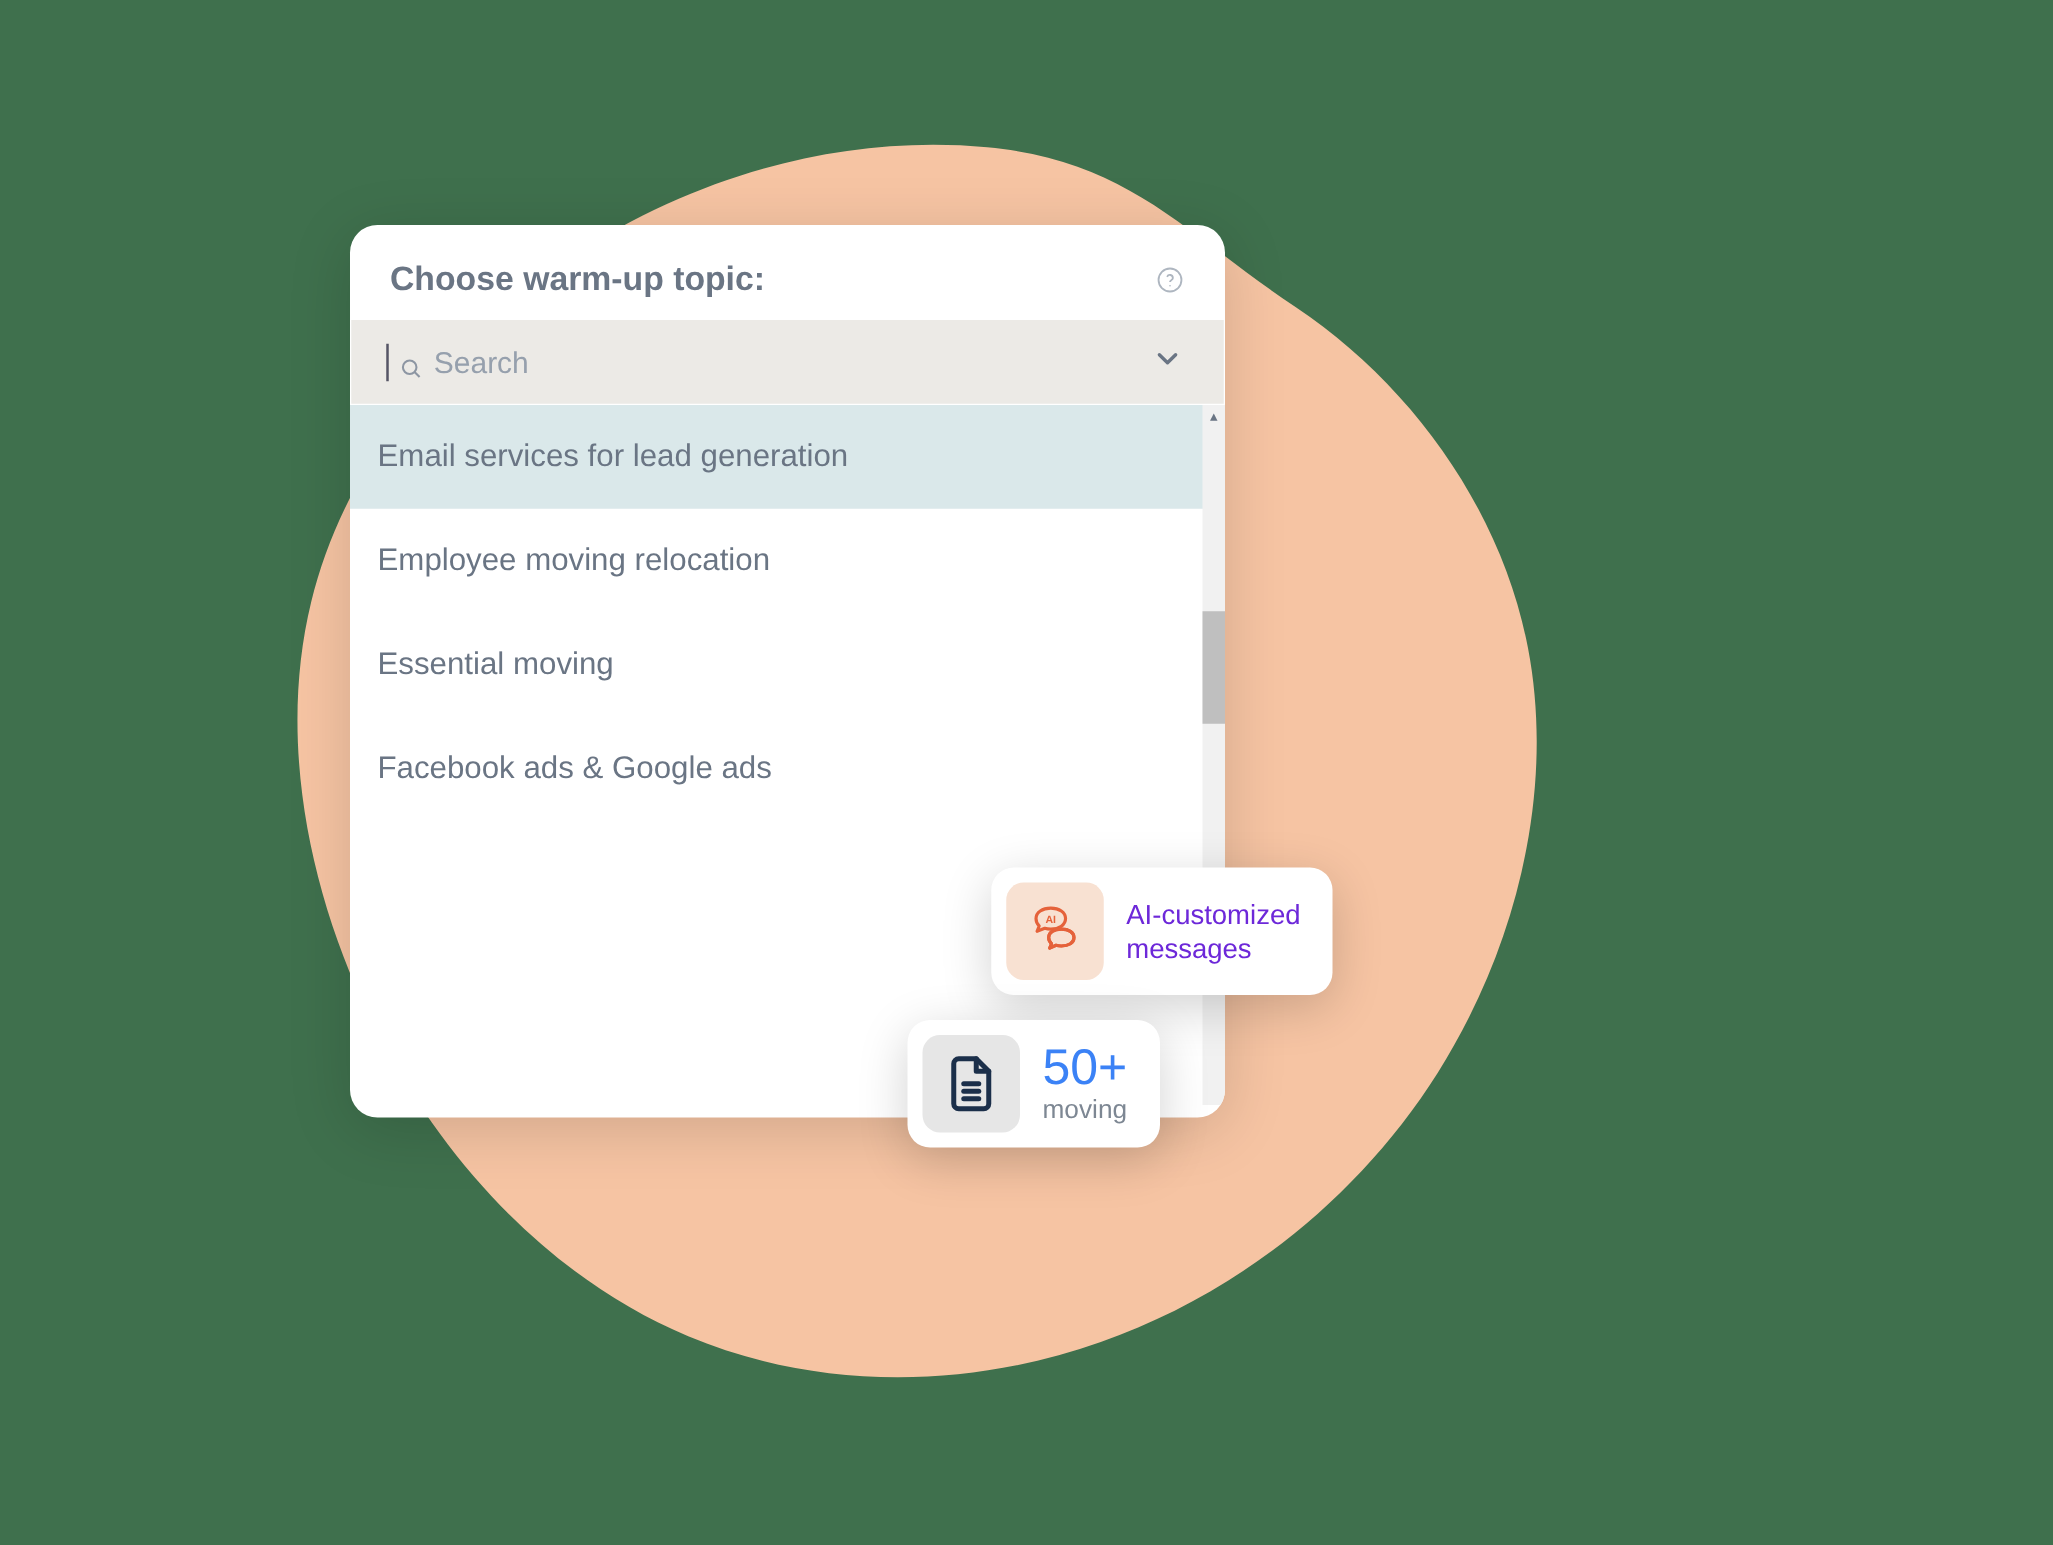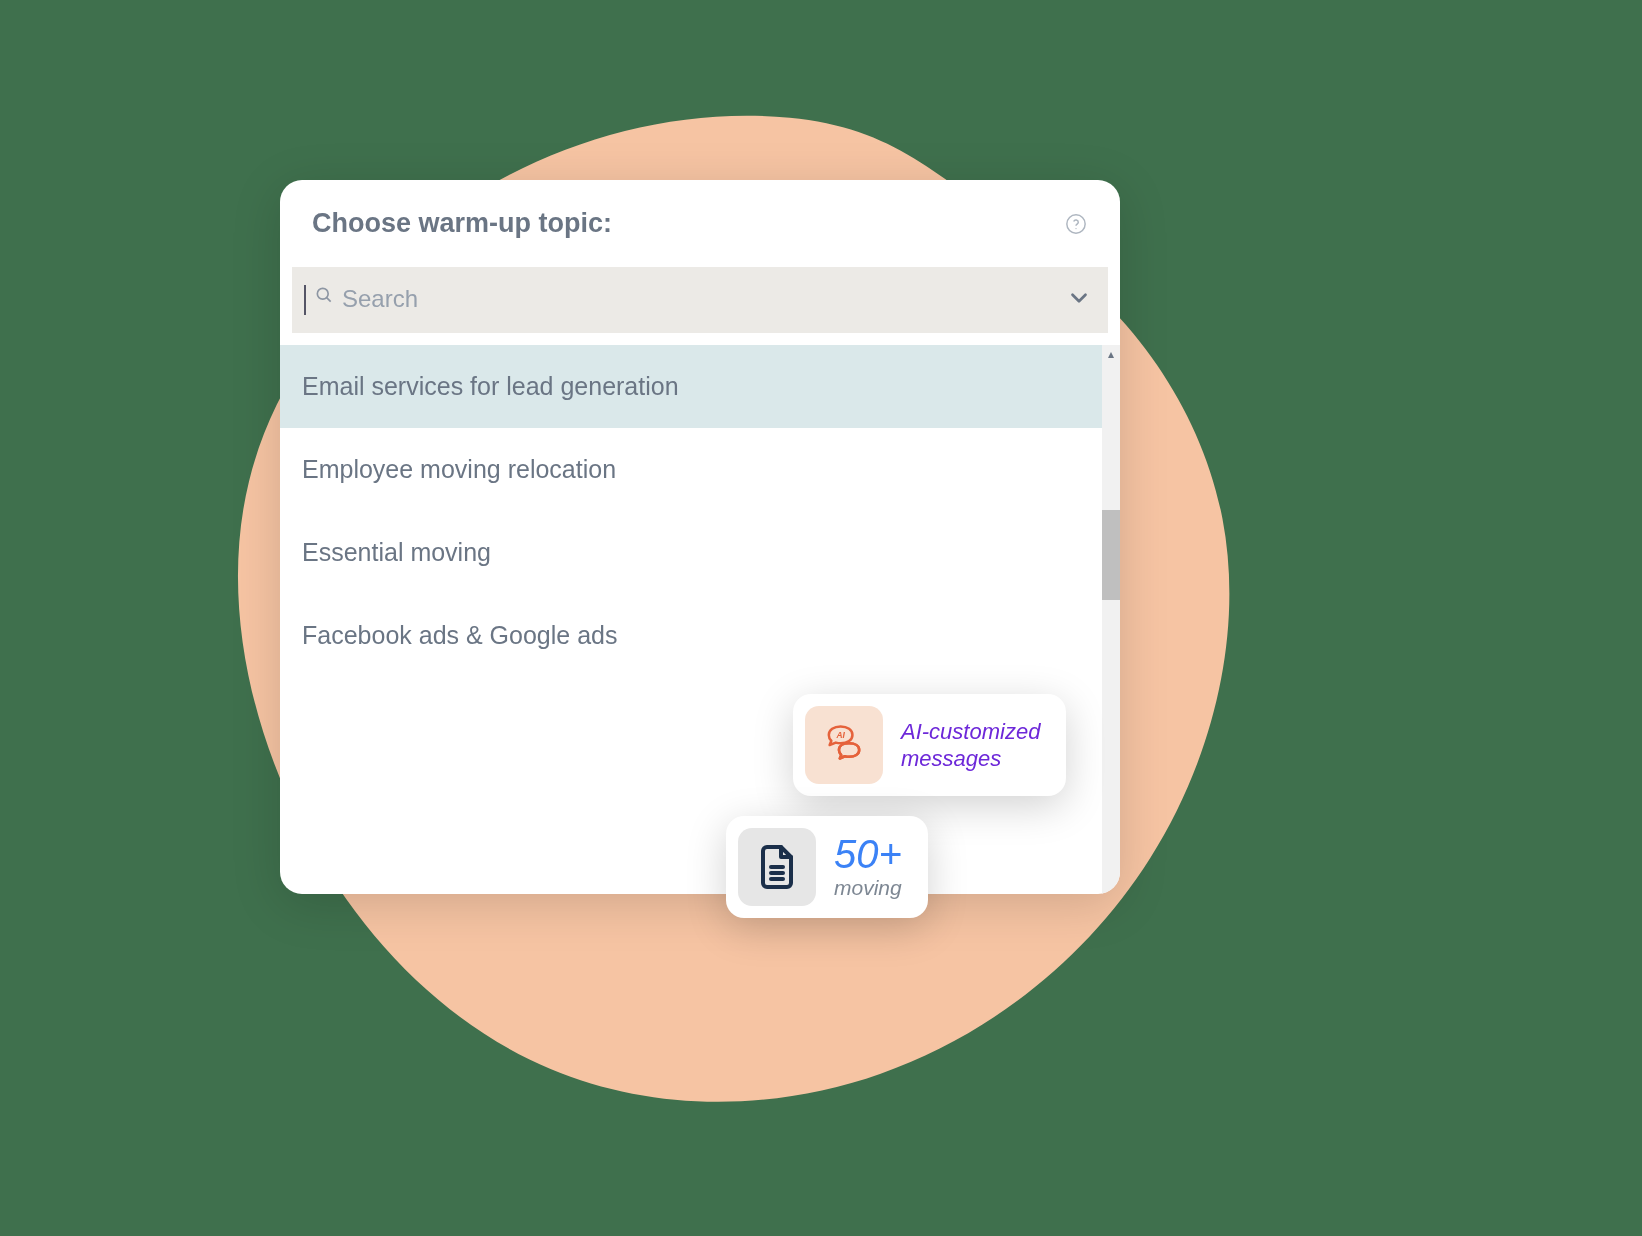--- a/index.html
+++ b/index.html
@@ -15,21 +15,21 @@
       position: absolute;
       left: 230px;
       top: 100px;
       width: 1010px;
       height: 1010px;
     }
     .card {
       position: absolute;
       left: 280px;
       top: 180px;
-      width: 840px;
+      width: 700px;
       height: 714px;
       background: #fff;
       border-radius: 22px;
       box-shadow: 0 10px 50px rgba(0,0,0,0.15);
       overflow: hidden;
     }
     .card-header {
       display: flex;
       justify-content: space-between;
       align-items: center;
@@ -43,25 +43,25 @@
     .help-btn {
       width: 24px;
       height: 24px;
       display: flex;
       align-items: center;
       justify-content: center;
       color: #aeb6c0;
       cursor: pointer;
     }
     .search-row {
-      margin: 12px;
+      margin: 1px;
       background: #eceae6;
       display: flex;
-      align-items: flex-start;
-      padding: 18px 12px;
+      align-items: flex-end;
+      padding: 18px 28px;
       position: relative;
     }
     .cursor-bar {
       width: 2px;
       height: 30px;
       background: #556;
       margin-right: 8px;
     }
     .search-icon {
       color: #8d96a3;
@@ -124,21 +124,20 @@
     }
     .badge {
       position: absolute;
       background: #fff;
       border-radius: 18px;
       box-shadow: 0 10px 40px rgba(0,0,0,0.18);
       display: flex;
       align-items: center;
       padding: 12px 26px 12px 12px;
       gap: 18px;
-      font-style: italic;
     }
     .badge-icon-box {
       width: 78px;
       height: 78px;
       border-radius: 14px;
       display: flex;
       align-items: center;
       justify-content: center;
       flex-shrink: 0;
     }

